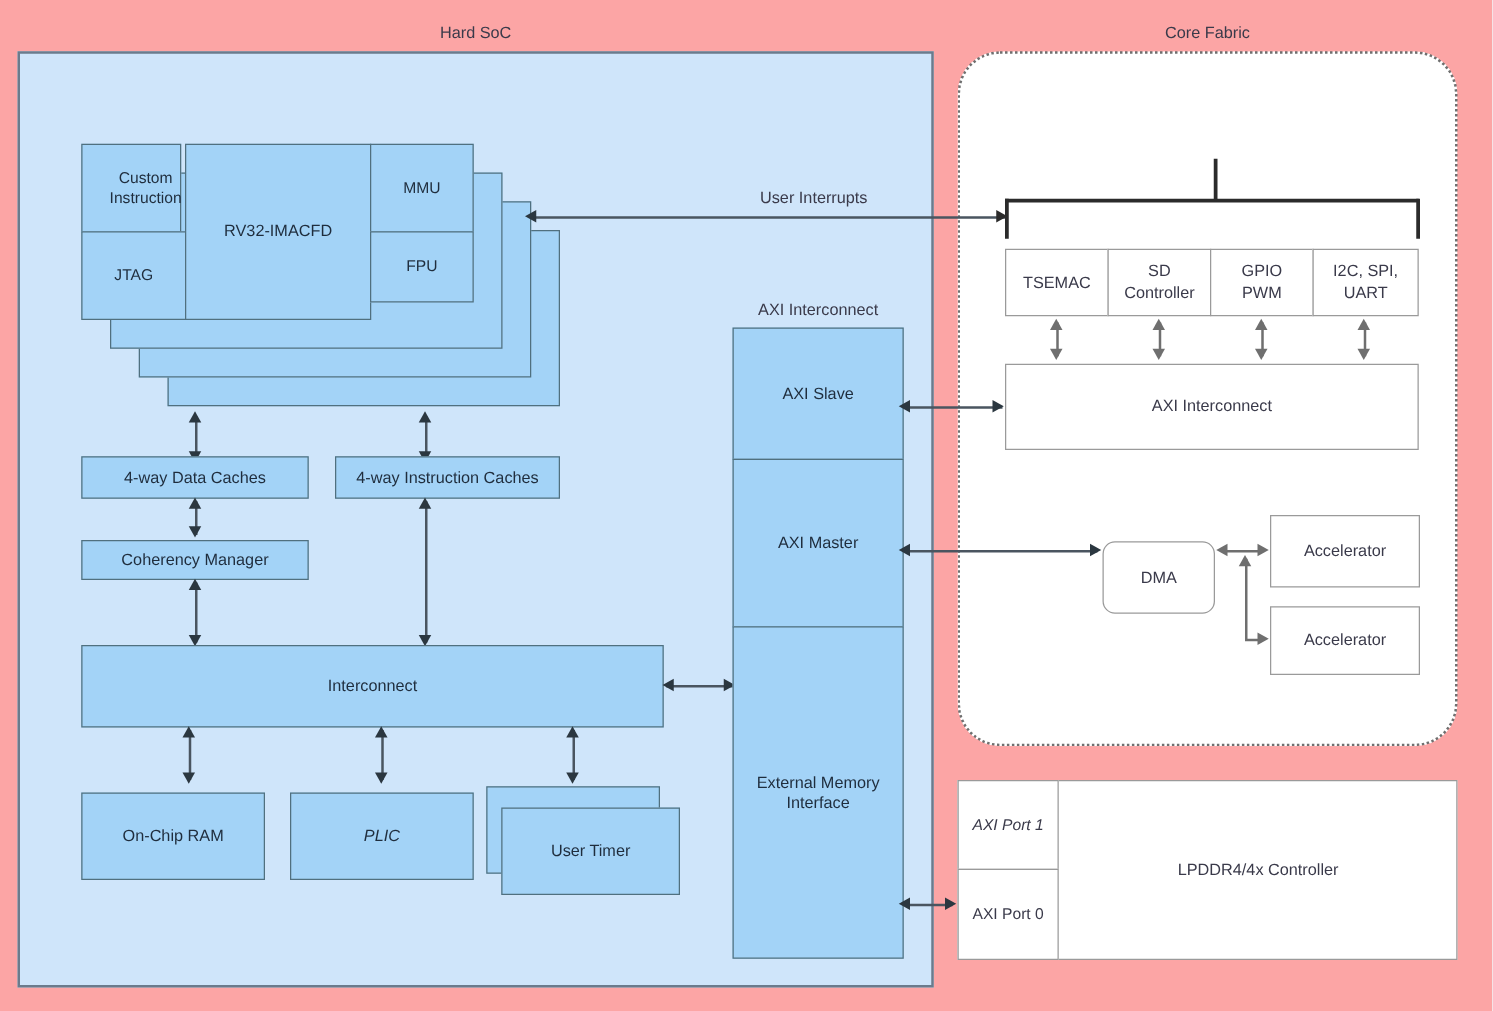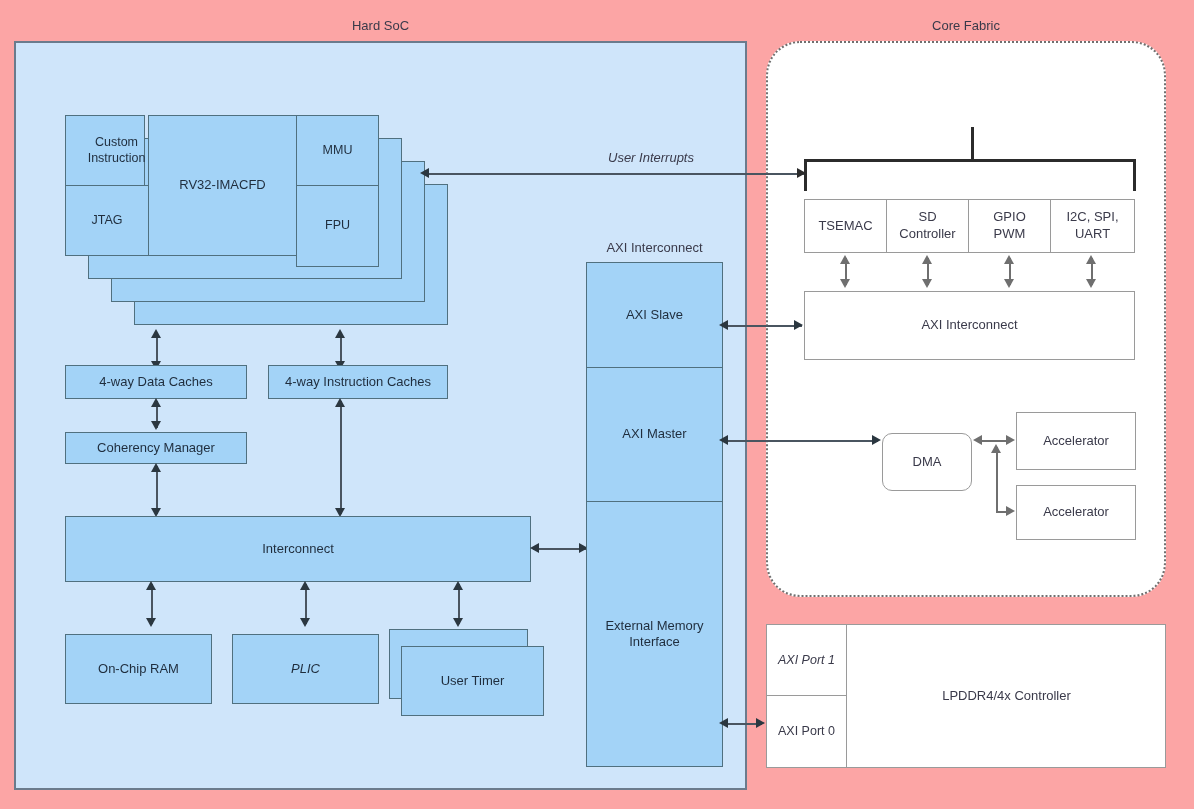--- a/index.html
+++ b/index.html
@@ -71,21 +71,21 @@
       </div>
     <div class="abs bblock small" style="left:0;top:70px;width:84px;height:71px;">
         <span>JTAG</span>
       </div>
     <div class="abs bblock" style="left:83px;top:0;width:149px;height:141px;">
         <span>RV32-IMACFD</span>
       </div>
     <div class="abs bblock small" style="left:231px;top:0;width:83px;height:71px;">
         <span>MMU</span>
       </div>
-    <div class="abs bblock small" style="left:231px;top:70px;width:83px;height:82px;">
+    <div class="abs bblock small" style="left:231px;top:70px;width:83px;height:57px;">
         <span>FPU</span>
       </div>
   </div>
 
   <div class="vline" style="left:156px;top:333px;height:34px;"></div>
   <div class="arrow arr-up" style="left:151px;top:329px;"></div>
   <div class="arrow arr-down" style="left:151px;top:361px;"></div>
 
   <div class="vline" style="left:340px;top:333px;height:34px;"></div>
   <div class="arrow arr-up" style="left:335px;top:329px;"></div>
@@ -154,21 +154,21 @@
   <div class="abs bblock" style="left:586px;top:367px;width:137px;height:135px;">
       <span>AXI Master</span>
     </div>
   <div class="abs bblock" style="left:586px;top:501px;width:137px;height:266px;">
       <span style="max-width:118px;">External Memory Interface</span>
     </div>
 
   <div class="region-title" style="left:766px;top:18px;width:400px;">Core Fabric</div>
   <div class="abs fabric-region" style="left:766px;top:41px;width:400px;height:556px;"></div>
 
-  <div class="flabel" style="left:540px;top:150px;width:222px;font-style:italic;">User Interrupts</div>
+  <div class="flabel" style="left:540px;top:150px;width:222px;">User Interrupts</div>
   <div class="hline" style="left:427px;top:173px;width:377px;"></div>
   <div class="arrow arr-left" style="left:420px;top:168px;"></div>
   <div class="arrow arr-right k" style="left:797px;top:168px;"></div>
 
   <div class="hline dark" style="left:804px;top:159px;width:331px;height:2.5px;"></div>
   <div class="vline dark" style="left:804px;top:159px;height:32px;width:2.5px;"></div>
   <div class="vline dark" style="left:1133px;top:159px;height:32px;width:2.5px;"></div>
   <div class="vline dark" style="left:971px;top:127px;height:33px;width:2.5px;"></div>
 
   <div class="abs wblock" style="left:804px;top:199px;width:83px;height:54px;">

